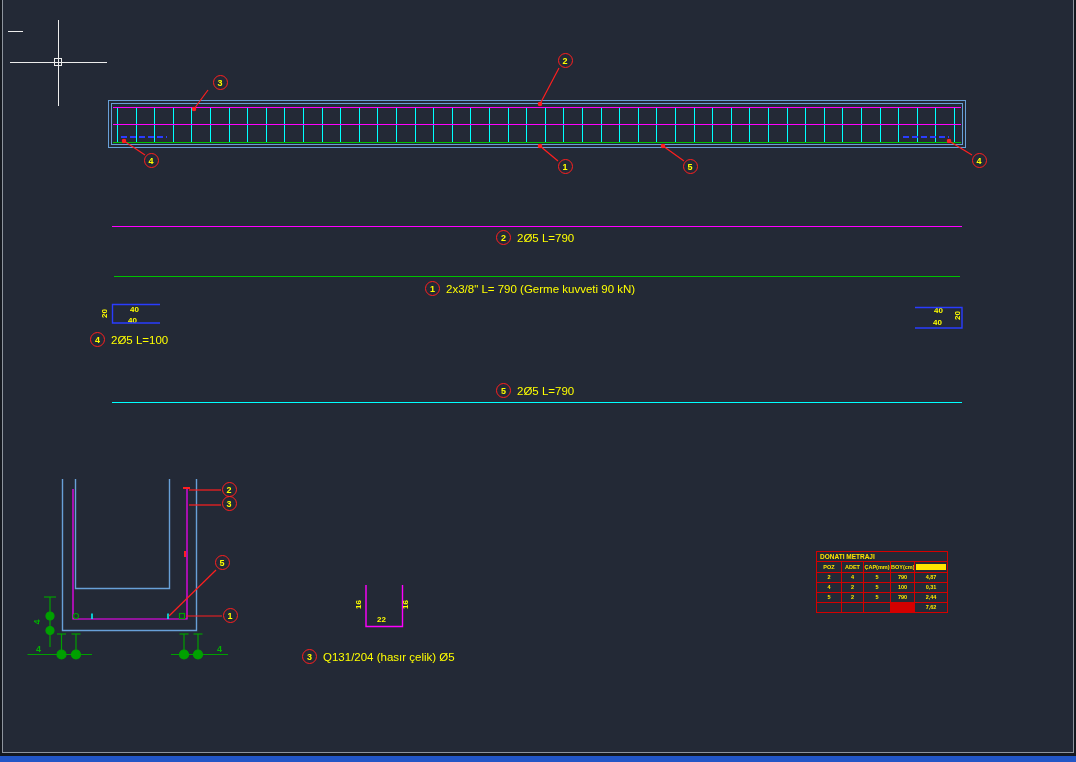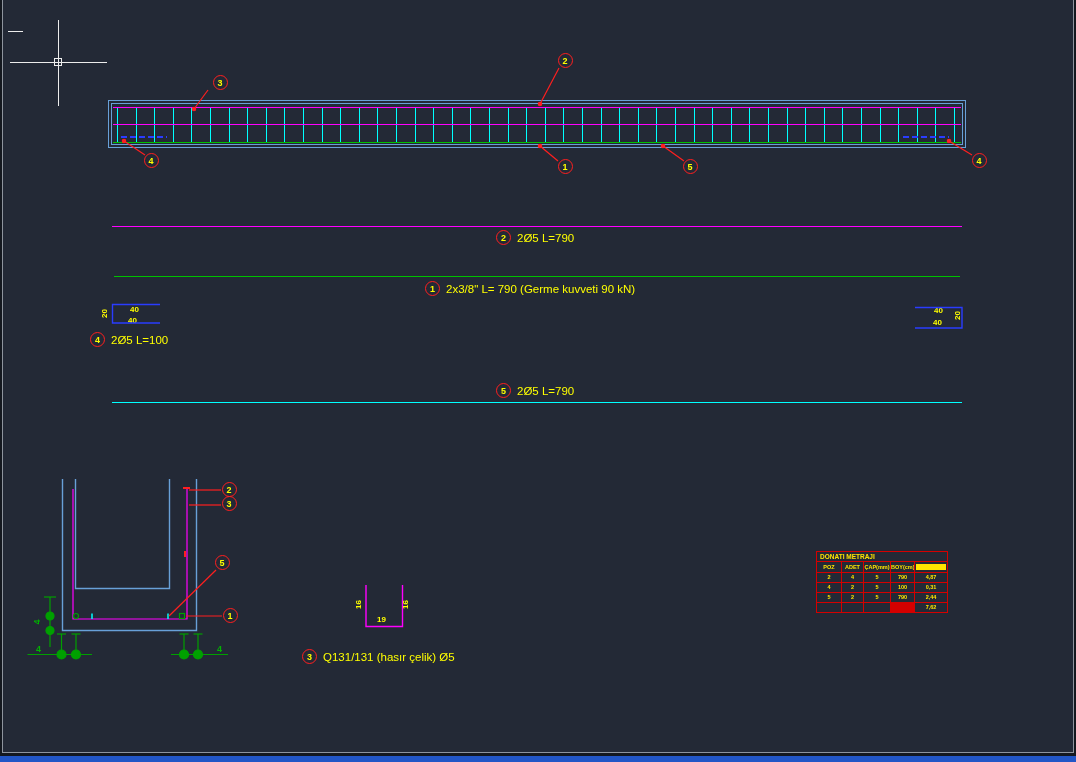--- a/index.html
+++ b/index.html
@@ -180,25 +180,25 @@
   <div class="balloon abs" style="left:221.5px;top:495.5px;">3</div>
   <div class="balloon abs" style="left:214.5px;top:554.5px;">5</div>
   <div class="balloon abs" style="left:222.5px;top:607.5px;">1</div>
 
   <span class="smark rot" style="left:34px;top:617px;">4</span>
   <span class="smark" style="left:36px;top:644px;">4</span>
   <span class="smark" style="left:217px;top:644px;">4</span>
 
   <span class="dim rot" style="left:354px;top:600px;">16</span>
   <span class="dim rot" style="left:401px;top:600px;">16</span>
-  <span class="dim" style="left:377px;top:615px;">19</span>
+  <span class="dim" style="left:377px;top:615px;">22</span>
 
   <div class="label" style="left:302px;top:649px;">
     <span class="balloon">3</span>
-    <span>Q131/131 (hasır çelik) Ø5</span>
+    <span>Q131/204 (hasır çelik) Ø5</span>
   </div>
 
   <div class="tbl">
     <div class="trow" style="grid-template-columns:1fr;">
       <div class="ttitle">DONATI METRAJI</div>
     </div>
     <div class="trow hrow">
       <div class="tcell">POZ</div>
       <div class="tcell">ADET</div>
       <div class="tcell">ÇAP(mm)</div>

